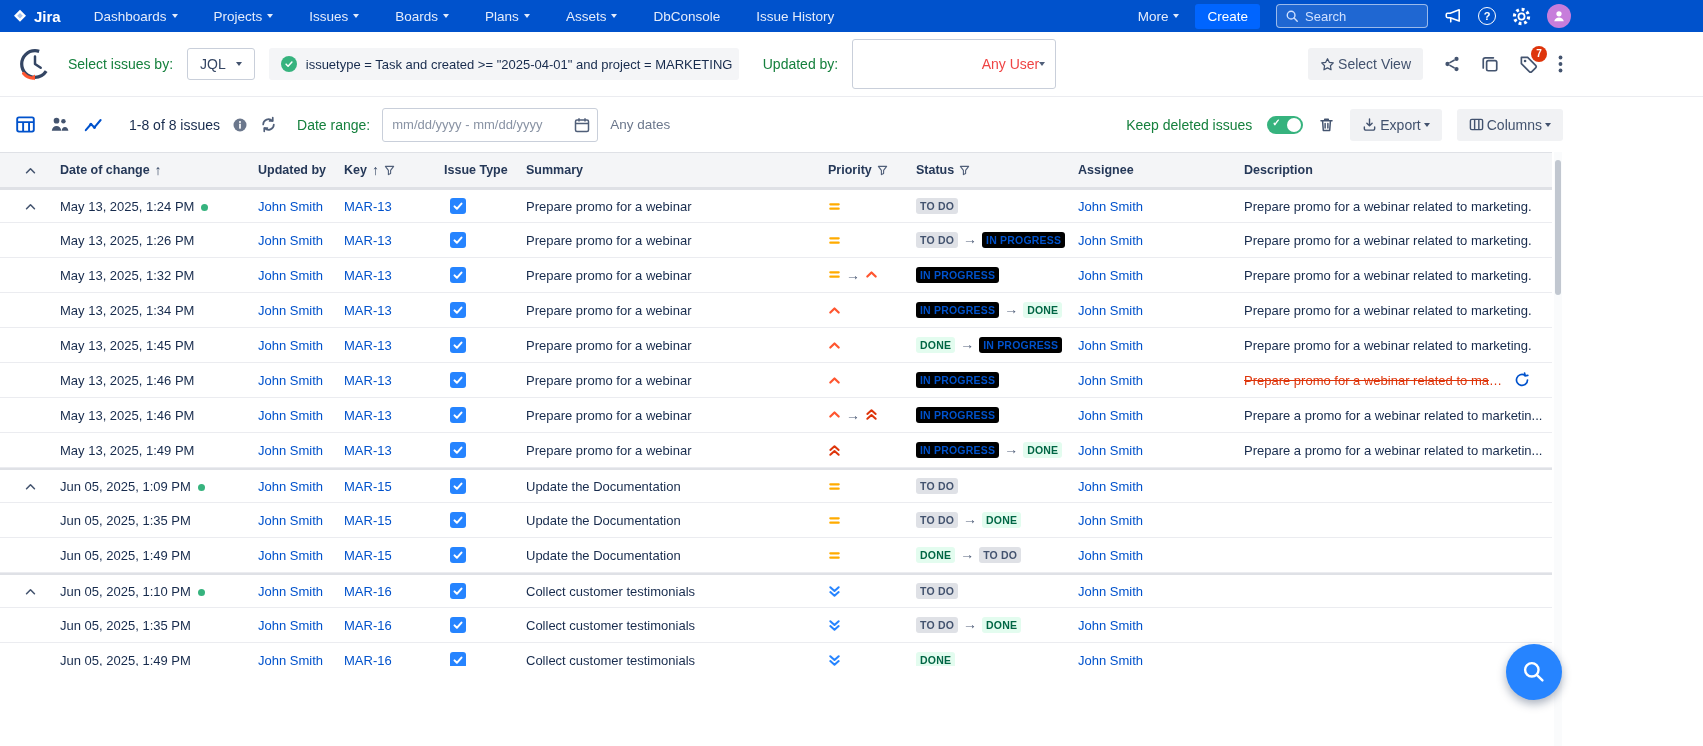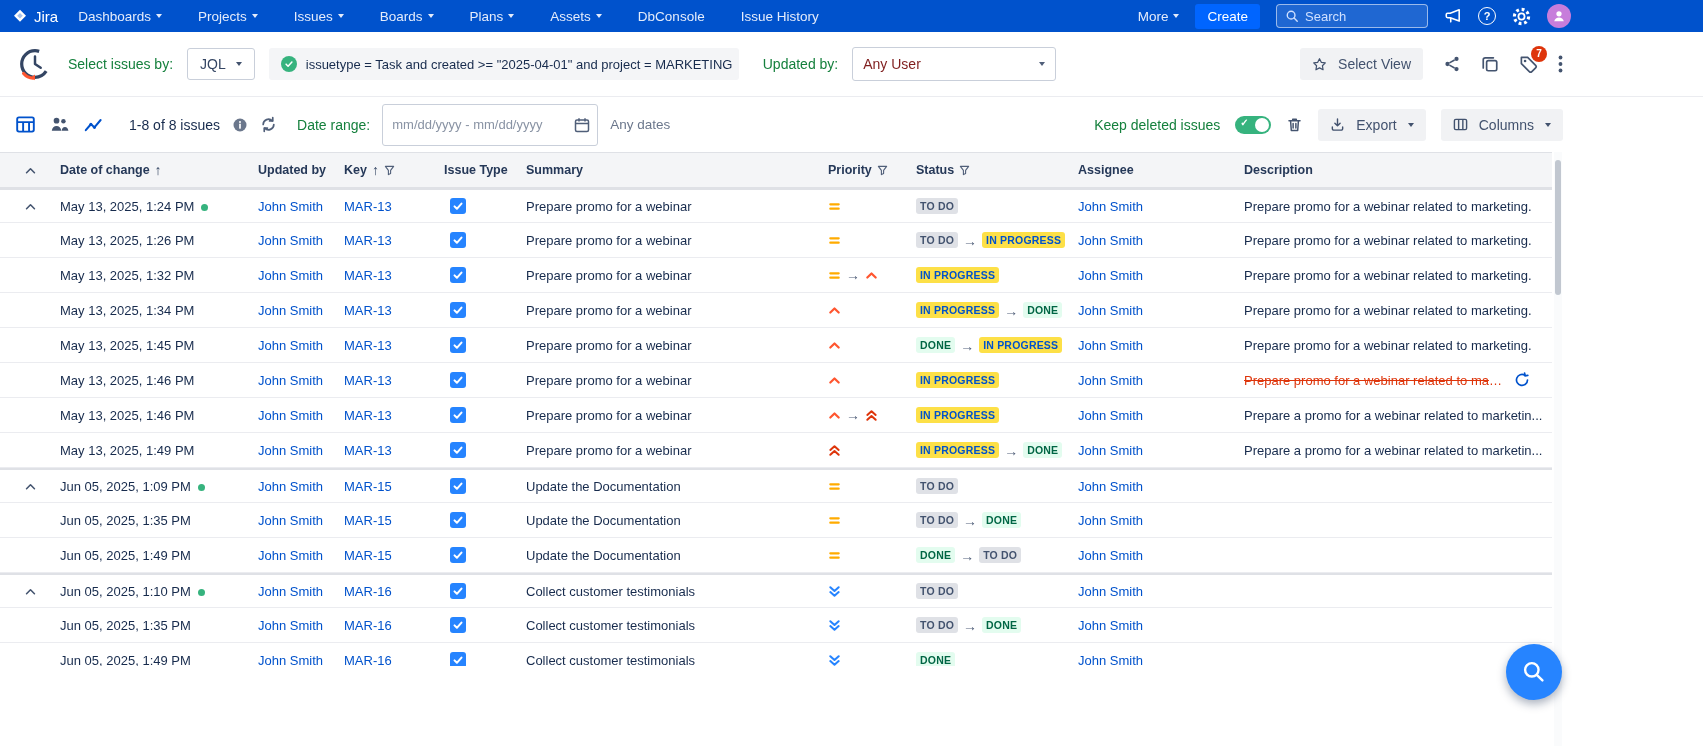--- a/index.html
+++ b/index.html
@@ -1,71 +1,71 @@
 <!DOCTYPE html>
 <html><head>
 <meta charset="utf-8">
 <style>
   *{margin:0;padding:0;box-sizing:border-box}
   html,body{width:1703px;height:746px;overflow:hidden;background:#fff;
     font-family:"Liberation Sans",sans-serif;color:#172B4D}
   
   .navbar{height:32px;background:#0052CC;display:flex;align-items:center;padding-left:12px;color:#fff}
-  .brand{display:flex;align-items:center;gap:6px;font-weight:normal;font-size:15px;margin-right:20px}
+  .brand{display:flex;align-items:center;gap:6px;font-weight:bold;font-size:15px;margin-right:33px}
   .nav-left{display:flex;align-items:center;gap:36px}
   .nav-item{font-size:13.5px;color:#E4ECFB;display:flex;align-items:center;gap:5px;cursor:pointer;white-space:nowrap}
   .dd-chev{width:0;height:0;border-left:3.5px solid transparent;border-right:3.5px solid transparent;border-top:4px solid currentColor;display:inline-block}
   .nav-right{margin-left:auto;margin-right:132px;display:flex;align-items:center;gap:16px}
   .create-btn{background:#0065FF;color:#fff;font-size:13.5px;font-weight:500;padding:5px 12px;border-radius:3px;cursor:pointer}
   .search-box{display:flex;align-items:center;gap:6px;background:rgba(255,255,255,.12);border:1px solid rgba(255,255,255,.55);border-radius:4px;height:24px;width:152px;padding:0 8px}
   .search-box input{background:transparent;border:none;outline:none;color:#fff;width:100%;font-size:13px}
   .search-box input::placeholder{color:#cfe0ff}
   .nav-icon{display:flex;align-items:center;cursor:pointer}
   .help-circle{width:18px;height:18px;border:1.6px solid #fff;border-radius:50%;display:flex;align-items:center;justify-content:center;font-size:11px;font-weight:bold;color:#fff}
   .avatar{width:24px;height:24px;border-radius:50%;background:#C77DDB;display:flex;align-items:center;justify-content:center;cursor:pointer}
   
   .filter-bar{height:65px;display:flex;align-items:center;padding-left:16px;gap:14px;border-bottom:1px solid #EBECF0;background:#fff}
   .label{font-size:14px;color:#15803d;white-space:nowrap}
   .jql-btn{height:32px;border:1px solid #C9CFDA;border-radius:3px;display:flex;align-items:center;gap:10px;padding:0 12px;font-size:14px;color:#344563;cursor:pointer;background:#fff}
   .jql-pill{background:#F4F5F7;height:32px;border-radius:3px;display:flex;align-items:center;gap:9px;padding:0 12px;font-size:13px;color:#172B4D;max-width:470px;white-space:nowrap}
   .check-circle{width:16px;height:16px;border-radius:50%;background:#36B37E;display:flex;align-items:center;justify-content:center;flex:none}
-  .updated-select{width:204px;height:34px;border:1px solid #C9CFDA;border-radius:3px;display:flex;align-items:center;justify-content:space-between;padding:0 10px;font-size:14px;color:#7f1d1d;cursor:pointer;background:#fff}
+  .updated-select{width:204px;height:50px;border:1px solid #C9CFDA;border-radius:3px;display:flex;align-items:center;justify-content:flex-end;padding:0 10px;font-size:14px;color:#ef4444;cursor:pointer;background:#fff}
   .filter-right{margin-left:auto;margin-right:140px;display:flex;align-items:center;gap:20px}
-  .soft-btn{background:#F1F2F4;height:32px;border-radius:3px;padding:0 12px;display:flex;align-items:center;gap:11px;font-size:14px;color:#42526E;cursor:pointer;white-space:nowrap;border:none}
+  .soft-btn{background:#F1F2F4;height:32px;border-radius:3px;padding:0 12px;display:flex;align-items:center;gap:3px;font-size:14px;color:#42526E;cursor:pointer;white-space:nowrap;border:none}
   .icon-btn{display:flex;align-items:center;cursor:pointer;position:relative}
   .badge{position:absolute;top:-9px;right:-9px;background:#DE350B;color:#fff;font-size:10px;font-weight:bold;border-radius:8px;min-width:16px;height:16px;line-height:16px;text-align:center;padding:0 2px}
   
   .toolbar{height:55px;display:flex;align-items:center;padding-left:16px;gap:12px;background:#fff}
   .view-icons{display:flex;align-items:center;gap:15px;margin-right:14px}
   .count{font-size:14px;font-weight:400;color:#172B4D;white-space:nowrap}
-  .date-input{width:216px;height:42px;border:1px solid #C9CFDA;border-radius:3px;display:flex;align-items:center;padding:0 9px;gap:6px}
+  .date-input{width:216px;height:34px;border:1px solid #C9CFDA;border-radius:3px;display:flex;align-items:center;padding:0 9px;gap:6px}
   .date-input input{border:none;outline:none;font-size:13px;color:#505F79;flex:1;font-family:"Liberation Sans",sans-serif}
   .date-input input::placeholder{color:#8993A4}
   .any-dates{color:#6B778C;font-size:13.5px}
   .toolbar-right{margin-left:auto;margin-right:140px;display:flex;align-items:center;gap:15px}
   .toggle{width:36px;height:18px;border-radius:9px;background:#36B37E;position:relative;cursor:pointer;flex:none}
   .toggle .knob{position:absolute;top:2px;right:2px;width:14px;height:14px;border-radius:50%;background:#fff}
   .toggle .tick{position:absolute;left:5px;top:1.5px;color:#fff;font-size:10px;font-weight:bold}
   
   .table-wrap{height:514px;overflow:hidden;width:1552px}
   .grid-row{display:grid;grid-template-columns:60px 198px 86px 100px 82px 302px 88px 162px 166px minmax(0,1fr);align-items:center;width:1552px}
   .thead{height:36px;background:#F4F5F7;border-top:1px solid #DFE1E6;border-bottom:1px solid #DFE1E6}
   .th{font-size:12.5px;font-weight:700;color:#253858;display:flex;align-items:center;gap:5px;overflow:hidden;white-space:nowrap}
   .sort-arrow{font-size:14px;font-weight:bold;color:#344563}
   .tr{height:35px;border-bottom:1px solid #EBECF0;font-size:13px;background:#fff}
   .tr.group-start{border-top:2px solid #DFE1E6}
   .td{overflow:hidden;white-space:nowrap;padding-right:8px}
   .td-chev{display:flex;justify-content:center;padding:0}
   .collapse-btn{cursor:pointer;display:flex;align-items:center}
   .link{color:#0052CC;text-decoration:none;font-size:13px;cursor:pointer}
   .green-dot{width:7px;height:7px;border-radius:50%;background:#36B37E;display:inline-block;margin-left:7px;vertical-align:middle}
-  .cell-flex{display:flex;align-items:flex-end;gap:5px}
+  .cell-flex{display:flex;align-items:flex-start;gap:5px}
   .lozenge{display:inline-block;font-size:10.5px;font-weight:700;padding:2px 4px;border-radius:3px;white-space:nowrap;letter-spacing:.2px}
   .lz-todo{background:#DFE1E6;color:#42526E}
-  .lz-inprog{background:#fde047;color:#0052CC}
+  .lz-inprog{background:#000000;color:#0052CC}
   .lz-done{background:#E3FCEF;color:#006644}
   .tr-arrow{color:#505F79;font-size:14px;line-height:1;flex:none}
   .pr-icon{display:flex;align-items:center;flex:none}
   .td-desc{display:flex;align-items:center}
   .desc-text{overflow:hidden;text-overflow:ellipsis;white-space:nowrap;flex:1}
   .desc-text.deleted{color:#DE350B;text-decoration:line-through}
   .restore-btn{margin:0 14px 0 8px;cursor:pointer;display:flex;align-items:center;flex:none}
   
   .vscroll{position:absolute;left:1554px;top:152px;bottom:0;width:8px;background:#FAFBFC}
   .vthumb{position:absolute;left:1px;top:8px;width:6px;height:135px;background:#C1C7D0;border-radius:3px;cursor:pointer}

